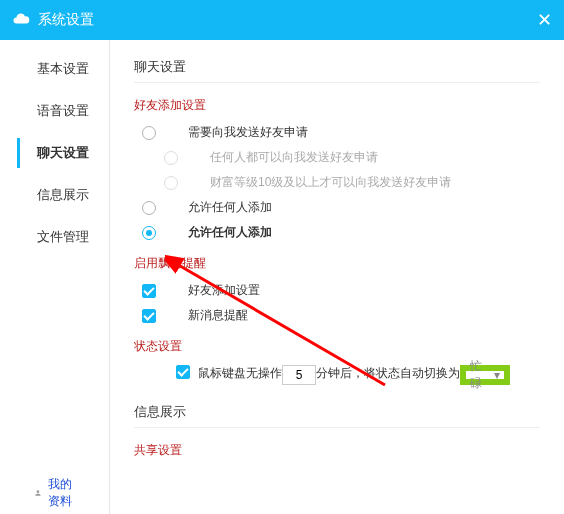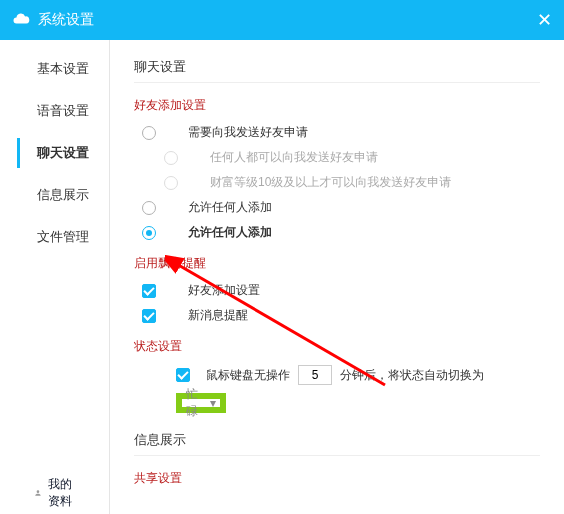--- a/index.html
+++ b/index.html
@@ -6,34 +6,34 @@
     body { width: 564px; height: 514px; background: linear-gradient(135deg, #667eea, #764ba2); overflow: hidden; }
     .window { width: 564px; height: 514px; background: #fff; display: flex; flex-direction: column; box-shadow: 0 2px 10px rgba(0,0,0,0.3); }
     .titlebar { height: 40px; background: #12b7f5; color: #fff; display: flex; align-items: center; padding: 0 12px; font-size: 14px; }
     .titlebar .ticon { margin-right: 8px; }
     .titlebar .close { margin-left: auto; cursor: pointer; font-size: 18px; }
     .body { flex: 1; display: flex; overflow: hidden; }
     .sidebar { width: 110px; border-right: 1px solid #e5e5e5; display: flex; flex-direction: column; padding-top: 8px; align-items: flex-end; }
     .side-item { height: 42px; display: flex; align-items: center; padding: 0 20px; font-size: 13px; color: #333; cursor: pointer; }
     .side-item.active { position: relative; font-weight: bold; }
     .side-item.active::before { content: ""; position: absolute; left: 0; top: 6px; bottom: 6px; width: 3px; background: #12b7f5; }
-    .side-foot { margin-top: auto; height: 42px; display: flex; align-items: center; padding: 0 34px; font-size: 12px; color: #0f172a; cursor: pointer; }
+    .side-foot { margin-top: auto; height: 42px; display: flex; align-items: center; padding: 0 34px; font-size: 12px; color: #1d4ed8; cursor: pointer; }
     .side-foot svg { margin-right: 6px; }
     .content { flex: 1; padding: 18px 24px 0 24px; overflow-y: auto; font-size: 12px; color: #333; }
     .sect { font-size: 13px; color: #333; margin-bottom: 14px; border-bottom: 1px solid #eee; padding-bottom: 6px; }
     .group-title { font-size: 12px; color: #b91c1c; margin: 14px 0 10px; }
     .opt { display: flex; align-items: center; margin: 8px 0 8px 8px; gap: 24px; }
     .opt.sub { margin-left: 30px; color: #aaa; }
     .radio { width: 14px; height: 14px; border: 1px solid #b0b0b0; border-radius: 50%; margin-right: 8px; position: relative; flex-shrink: 0; }
     .radio.checked { border-color: #12b7f5; }
     .radio.checked::after { content: ""; position: absolute; left: 3px; top: 3px; width: 6px; height: 6px; border-radius: 50%; background: #12b7f5; }
     .radio.disabled { border-color: #ddd; }
     .chk { width: 14px; height: 14px; border: 1px solid #12b7f5; background: #12b7f5; border-radius: 2px; margin-right: 8px; position: relative; flex-shrink: 0; }
     .chk::after { content: ""; position: absolute; left: 3px; top: 0px; width: 4px; height: 8px; border: solid #fff; border-width: 0 2px 2px 0; transform: rotate(45deg); }
-    .inline-row { display: flex; align-items: center; flex-wrap: wrap; margin: 8px 0 8px 8px; gap: 8px; padding-left: 34px; }
+    .inline-row { display: flex; align-items: flex-start; flex-wrap: wrap; margin: 8px 0 8px 8px; gap: 0; padding-left: 34px; }
     .numbox { width: 34px; height: 20px; border: 1px solid #ccc; text-align: center; font-size: 12px; }
     .selbox { width: 50px; height: 20px; border: 6px solid #84cc16; display: inline-flex; align-items: center; justify-content: space-between; padding: 0 4px; font-size: 12px; color: #888; }
     .arrow { position: absolute; left: 165px; top: 255px; pointer-events: none; }
   </style>
 </head>
 <body>
 
 <div class="window">
   <div class="titlebar">
     <span class="ticon">

